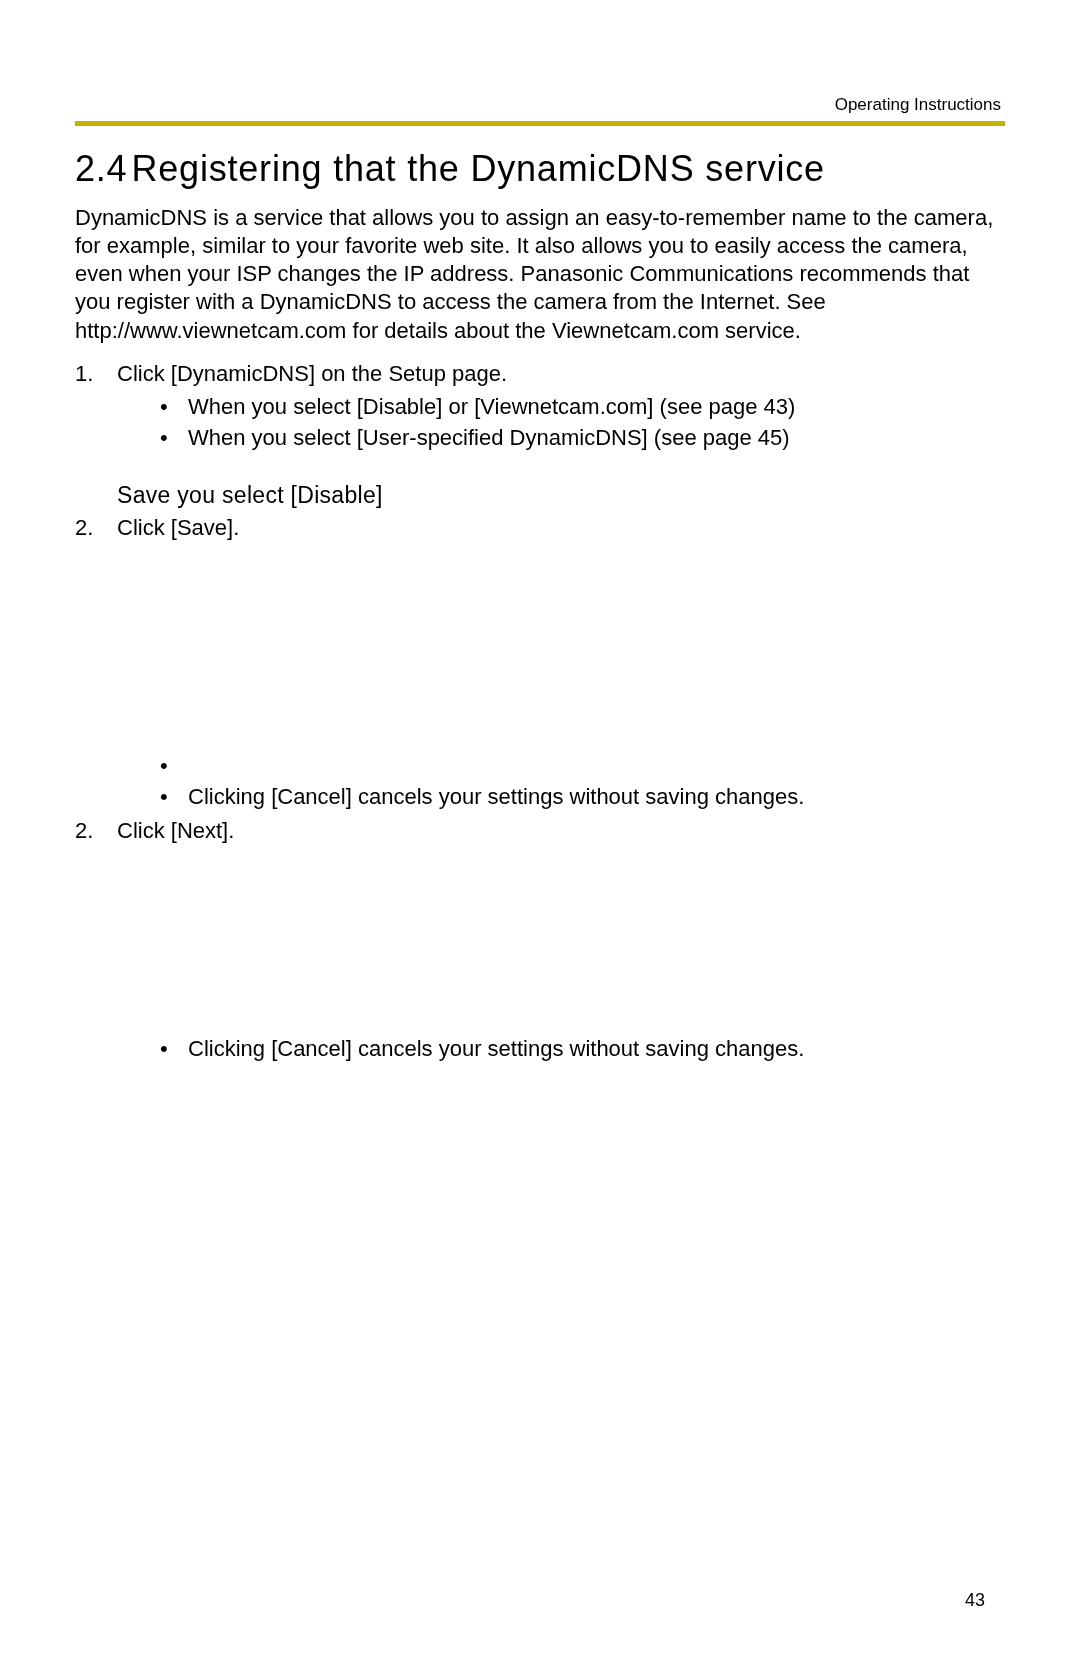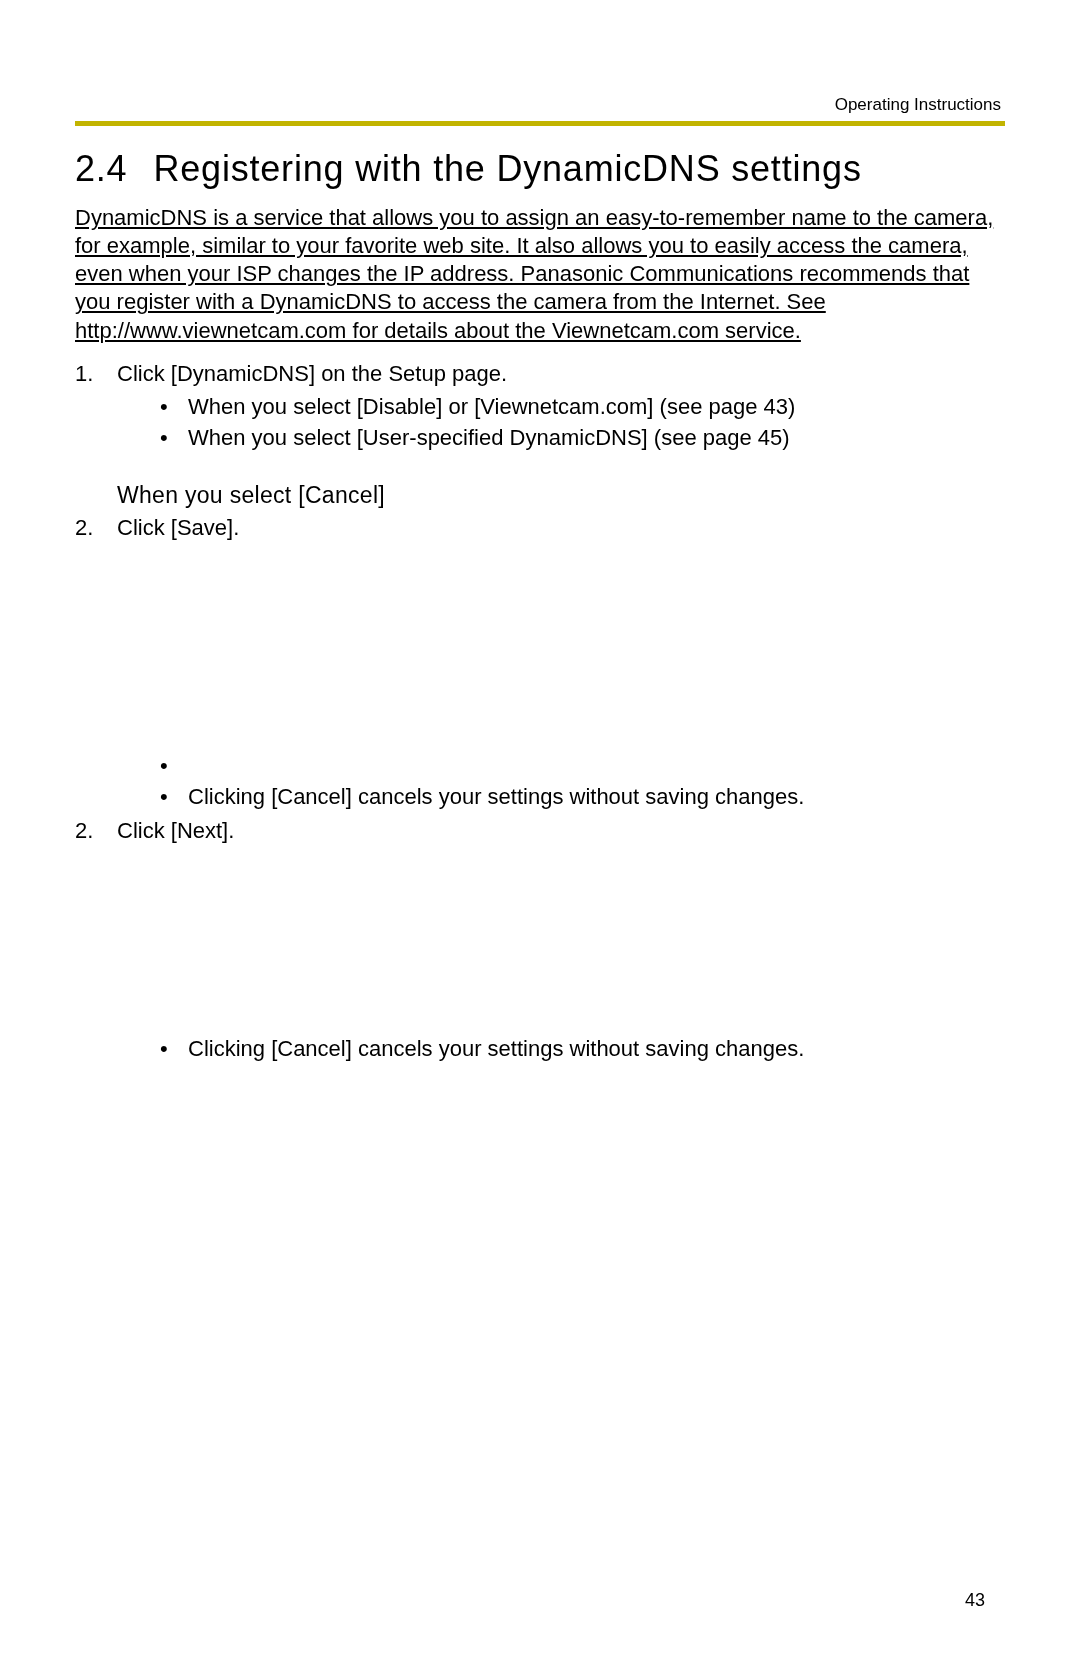--- a/index.html
+++ b/index.html
@@ -34,27 +34,26 @@
     margin-bottom: 22px;
   }
   h1.section-title {
     font-size: 36px;
     font-weight: normal;
     letter-spacing: 0.8px;
     margin: 0 0 14px 0;
   }
   .section-number {
     display: inline-block;
-    margin-right: 26px;
+    margin-right: 4px;
   }
   .intro {
     font-size: 22px;
     line-height: 1.28;
     margin: 0 0 14px 0;
-    text-decoration: underline;
   }
   ol.steps {
     list-style: none;
     padding: 0;
     margin: 0;
   }
   .step {
     margin-bottom: 4px;
   }
   .step-line {
@@ -102,21 +101,21 @@
 </style>
 </head>
 <body>
 
 <div class="page">
 
   <div class="header-label">Operating Instructions</div>
   <div class="top-rule"></div>
 
   <h1 class="section-title">
-    <span class="section-number">2.4</span><span>Registering with the DynamicDNS settings</span>
+    <span class="section-number">2.4</span><span>Registering that the DynamicDNS service</span>
   </h1>
 
   <p class="intro">DynamicDNS is a service that allows you to assign an easy-to-remember name to the camera, for example, similar to your favorite web site. It also allows you to easily access the camera, even when your ISP changes the IP address. Panasonic Communications recommends that you register with a DynamicDNS to access the camera from the Internet. See http://www.viewnetcam.com for details about the Viewnetcam.com service.</p>
 
   <ol class="steps">
 
     <li class="step">
       <div class="step-line">
         <span class="step-marker">1.</span>
         <span class="step-text">Click [DynamicDNS] on the Setup page.</span>
@@ -126,21 +125,21 @@
           <span class="bullet">•</span>
           <span>When you select [Disable] or [Viewnetcam.com] (see page 43)</span>
         </li>
         <li>
           <span class="bullet">•</span>
           <span>When you select [User-specified DynamicDNS] (see page 45)</span>
         </li>
       </ul>
     </li>
 
-    <div class="subheading">When you select [Cancel]</div>
+    <div class="subheading">Save you select [Disable]</div>
     <li class="step">
       <div class="step-line">
         <span class="step-marker">2.</span>
         <span class="step-text">Click [Save].</span>
       </div>
     </li>
 
     <div class="gap-small"></div>
 
     <ul class="sub">

